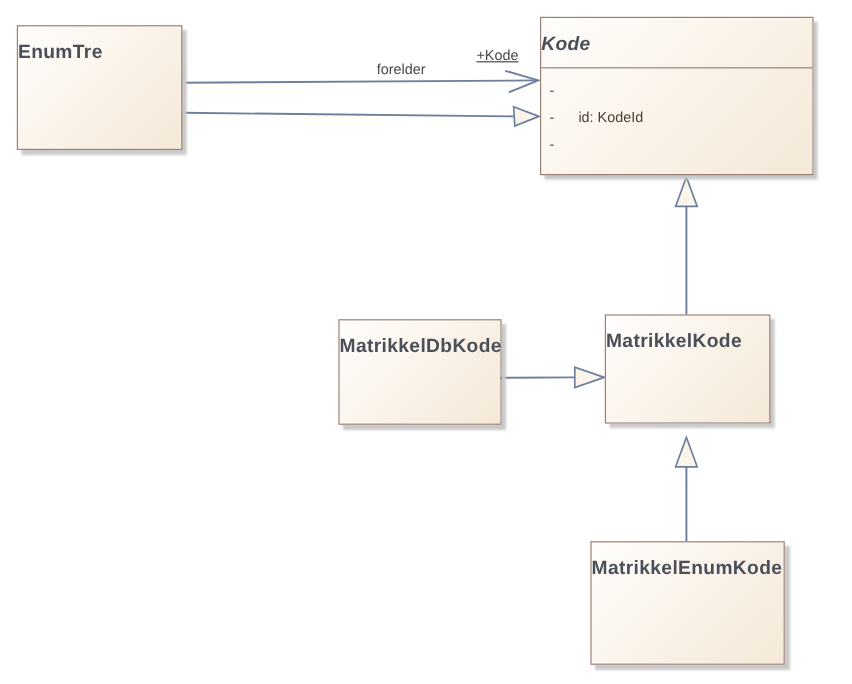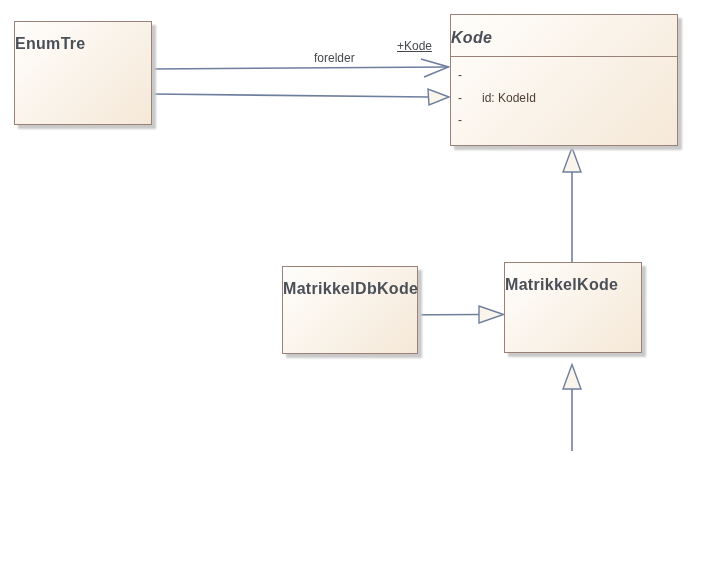--- a/index.html
+++ b/index.html
@@ -124,17 +124,20 @@
   </div>
 
   <div class="uml-class" style="left:254px; top:266px; width:136px; height:88px;margin-left:28px;">
     <div class="cls-title">MatrikkelDbKode</div>
   </div>
 
   <div class="uml-class" style="left:504px; top:262px; width:138px; height:91px;">
     <div class="cls-title">MatrikkelKode</div>
   </div>
 
+  <div class="uml-class" style="left:492px; top:451px; width:162px; height:103px;">
+    <div class="cls-title">MatrikkelEnumKode</div>
+  </div>
 
   <div class="edge-label" style="left:269px; top:52px;margin-left:45px;">forelder</div>
   <div class="edge-label" style="left:397px; top:40px;text-decoration:underline;">+Kode</div>
 
 </div>
 
 </body></html>

